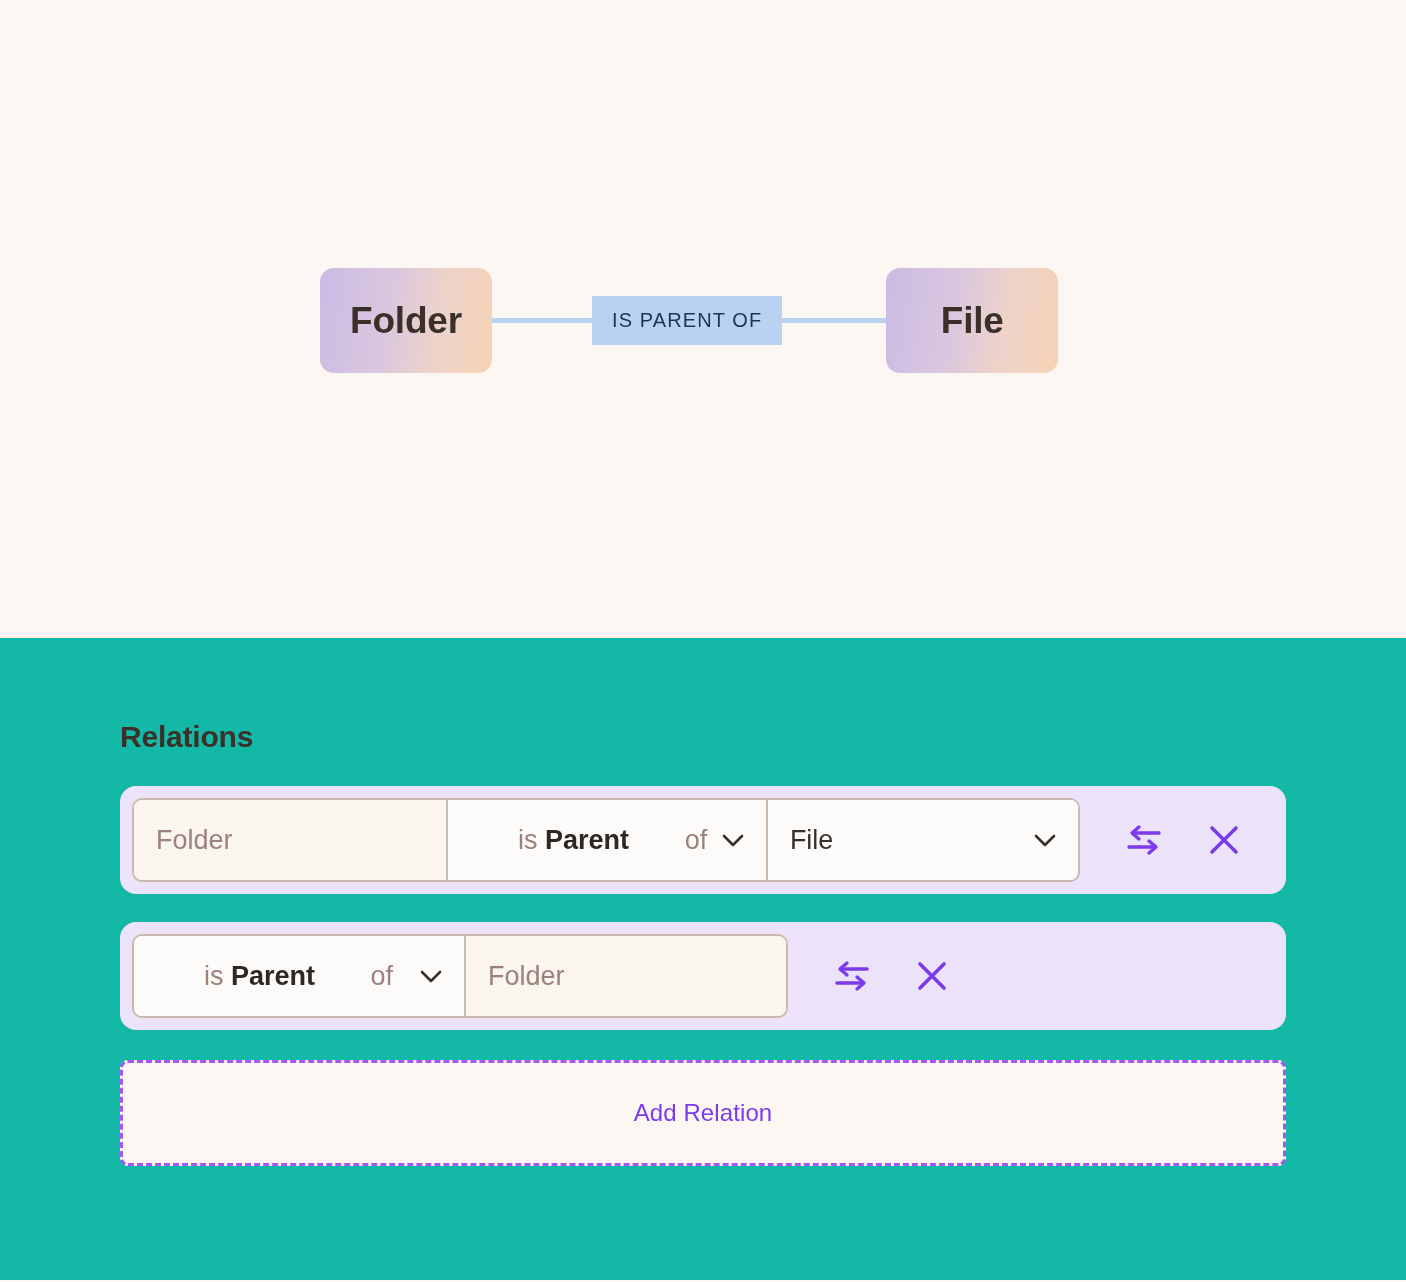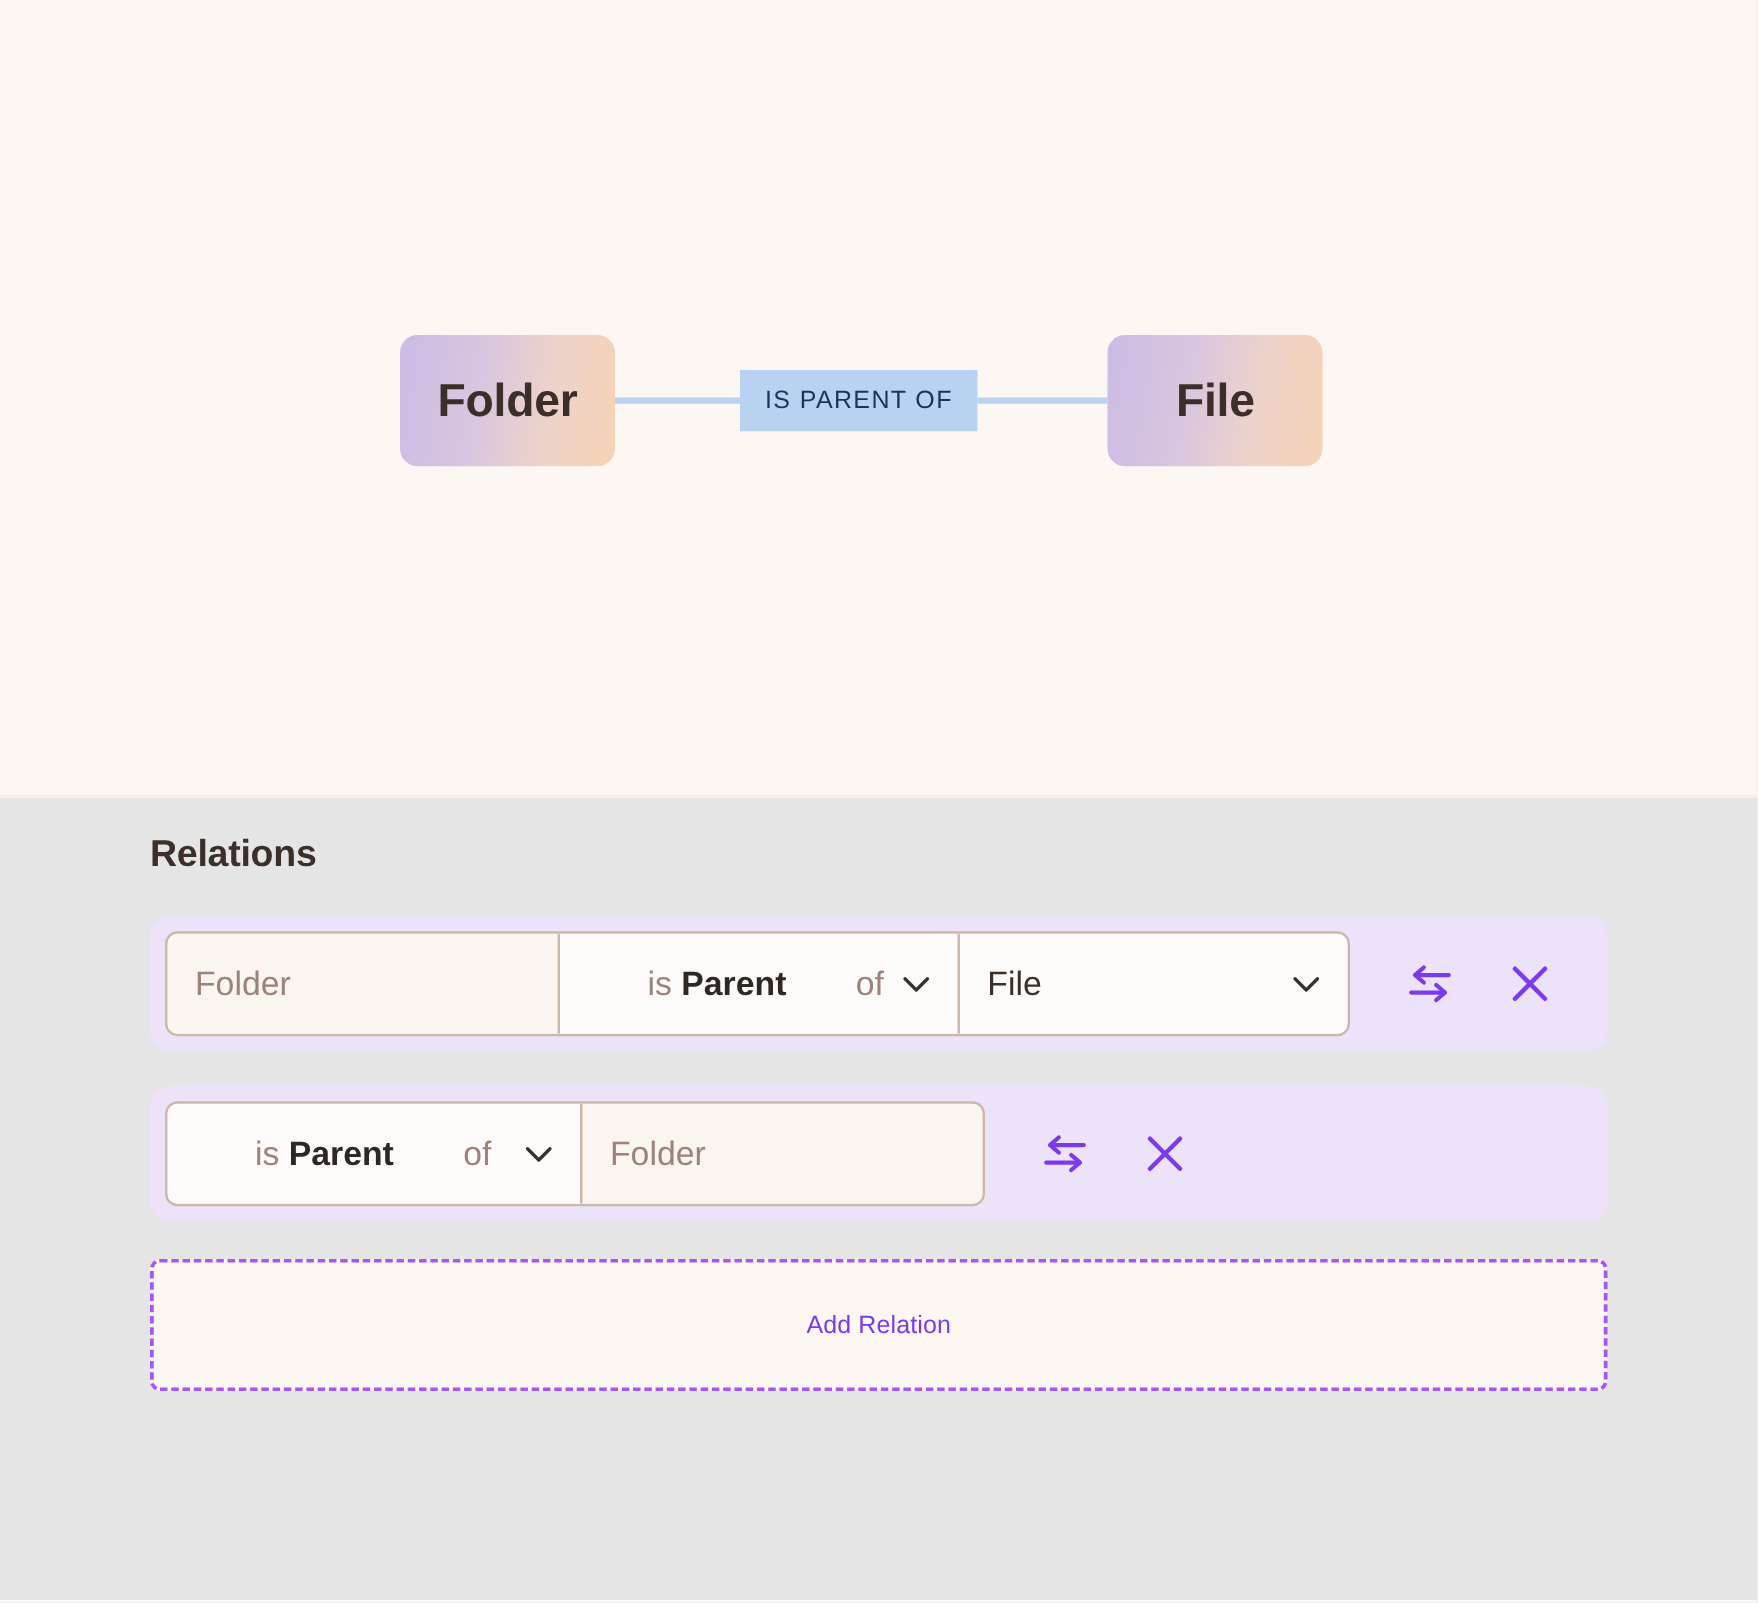--- a/index.html
+++ b/index.html
@@ -86,22 +86,22 @@
     font-weight: normal;
     padding: 14px 20px 15px;
     white-space: nowrap;
     line-height: 1;
   }
 
   
   .panel {
     width: 1406px;
     height: 642px;
-    background: #e5e5e5;
-    padding: 29px 120px 0 120px;
+    background: #14b8a6;
+    padding: 82px 120px 0 120px;
   }
 
   .panel-title {
     font-size: 30px;
     font-weight: bold;
     color: #3b3029;
     margin-bottom: 32px;
     letter-spacing: -0.2px;
   }
 
@@ -181,21 +181,21 @@
   .add-relation {
     display: flex;
     align-items: center;
     justify-content: center;
     height: 106px;
     margin-top: 30px;
     border: 3px dashed #a855f7;
     border-radius: 8px;
     background: #fdf7f3;
     color: #7c3aed;
-    font-size: 20px;
+    font-size: 24px;
     cursor: pointer;
     letter-spacing: 0.1px;
   }
 </style>
 </head>
 <body>
 
 <div class="canvas">
   <div class="graph">
 

